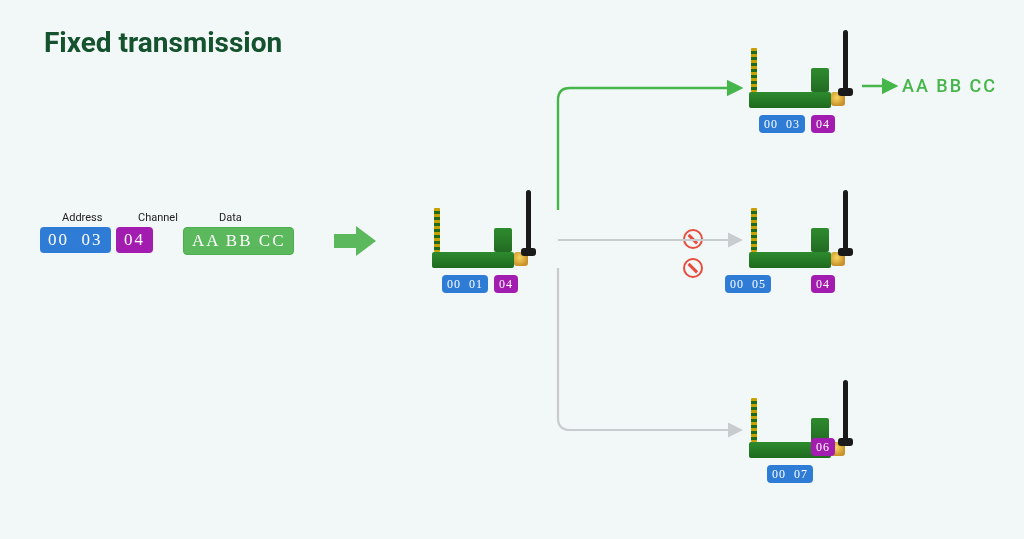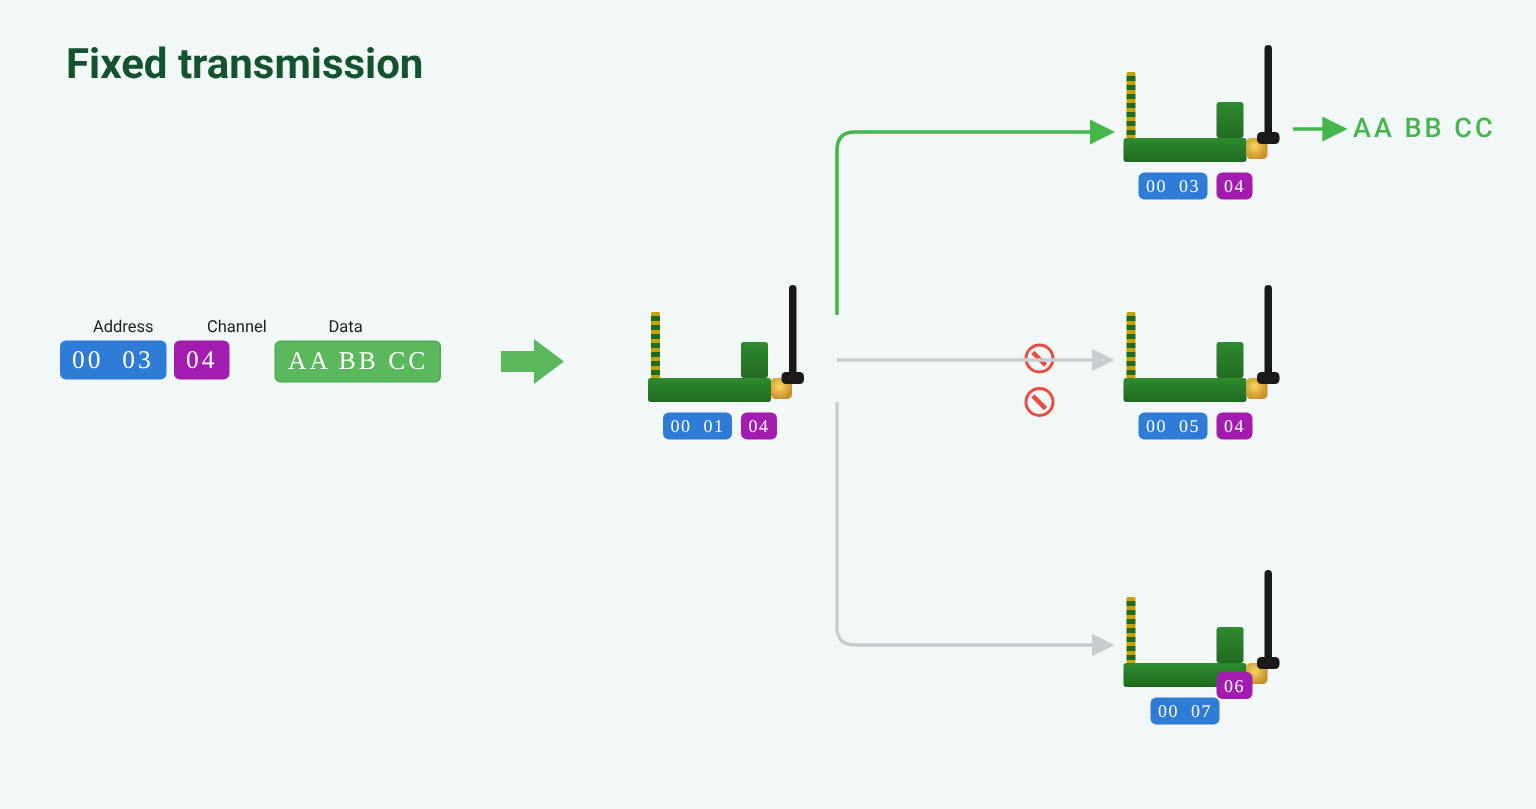--- a/index.html
+++ b/index.html
@@ -91,32 +91,32 @@
 <div class="tag chan small" style="left:811px;top:115px">04</div>
 <div class="outdata" style="left:902px;top:75px">AA BB CC</div>
 
 <div class="radio" style="left:749px;top:190px">
   <div class="pcb"></div>
     <div class="pins"></div>
     <div class="chip"></div>
   <div class="sma"></div>
     <div class="ant"></div>
 </div>
-<div class="tag addr small" style="left:759px;top:275px">00  05</div>
+<div class="tag addr small" style="left:725px;top:275px">00  05</div>
 <div class="tag chan small" style="left:811px;top:275px">04</div>
 
 <div class="radio" style="left:749px;top:380px">
   <div class="pcb"></div>
     <div class="pins"></div>
     <div class="chip"></div>
   <div class="sma"></div>
     <div class="ant"></div>
 </div>
 <div class="tag addr small" style="left:767px;top:465px">00  07</div>
-<div class="tag chan small" style="left:811px;top:448px">06</div>
+<div class="tag chan small" style="left:811px;top:438px">06</div>
 
 <div class="no" style="left:683px;top:229px"></div>
 <div class="no" style="left:683px;top:258px"></div>
 
 <svg class="wires">
   <defs>
     <marker id="arr-g" viewBox="0 0 10 10" refX="8" refY="5" markerWidth="7" markerHeight="7" orient="auto">
       <path d="M0 0 L10 5 L0 10 Z" fill="#45B649"></path>
     </marker>
     <marker id="arr-gray" viewBox="0 0 10 10" refX="8" refY="5" markerWidth="7" markerHeight="7" orient="auto">

